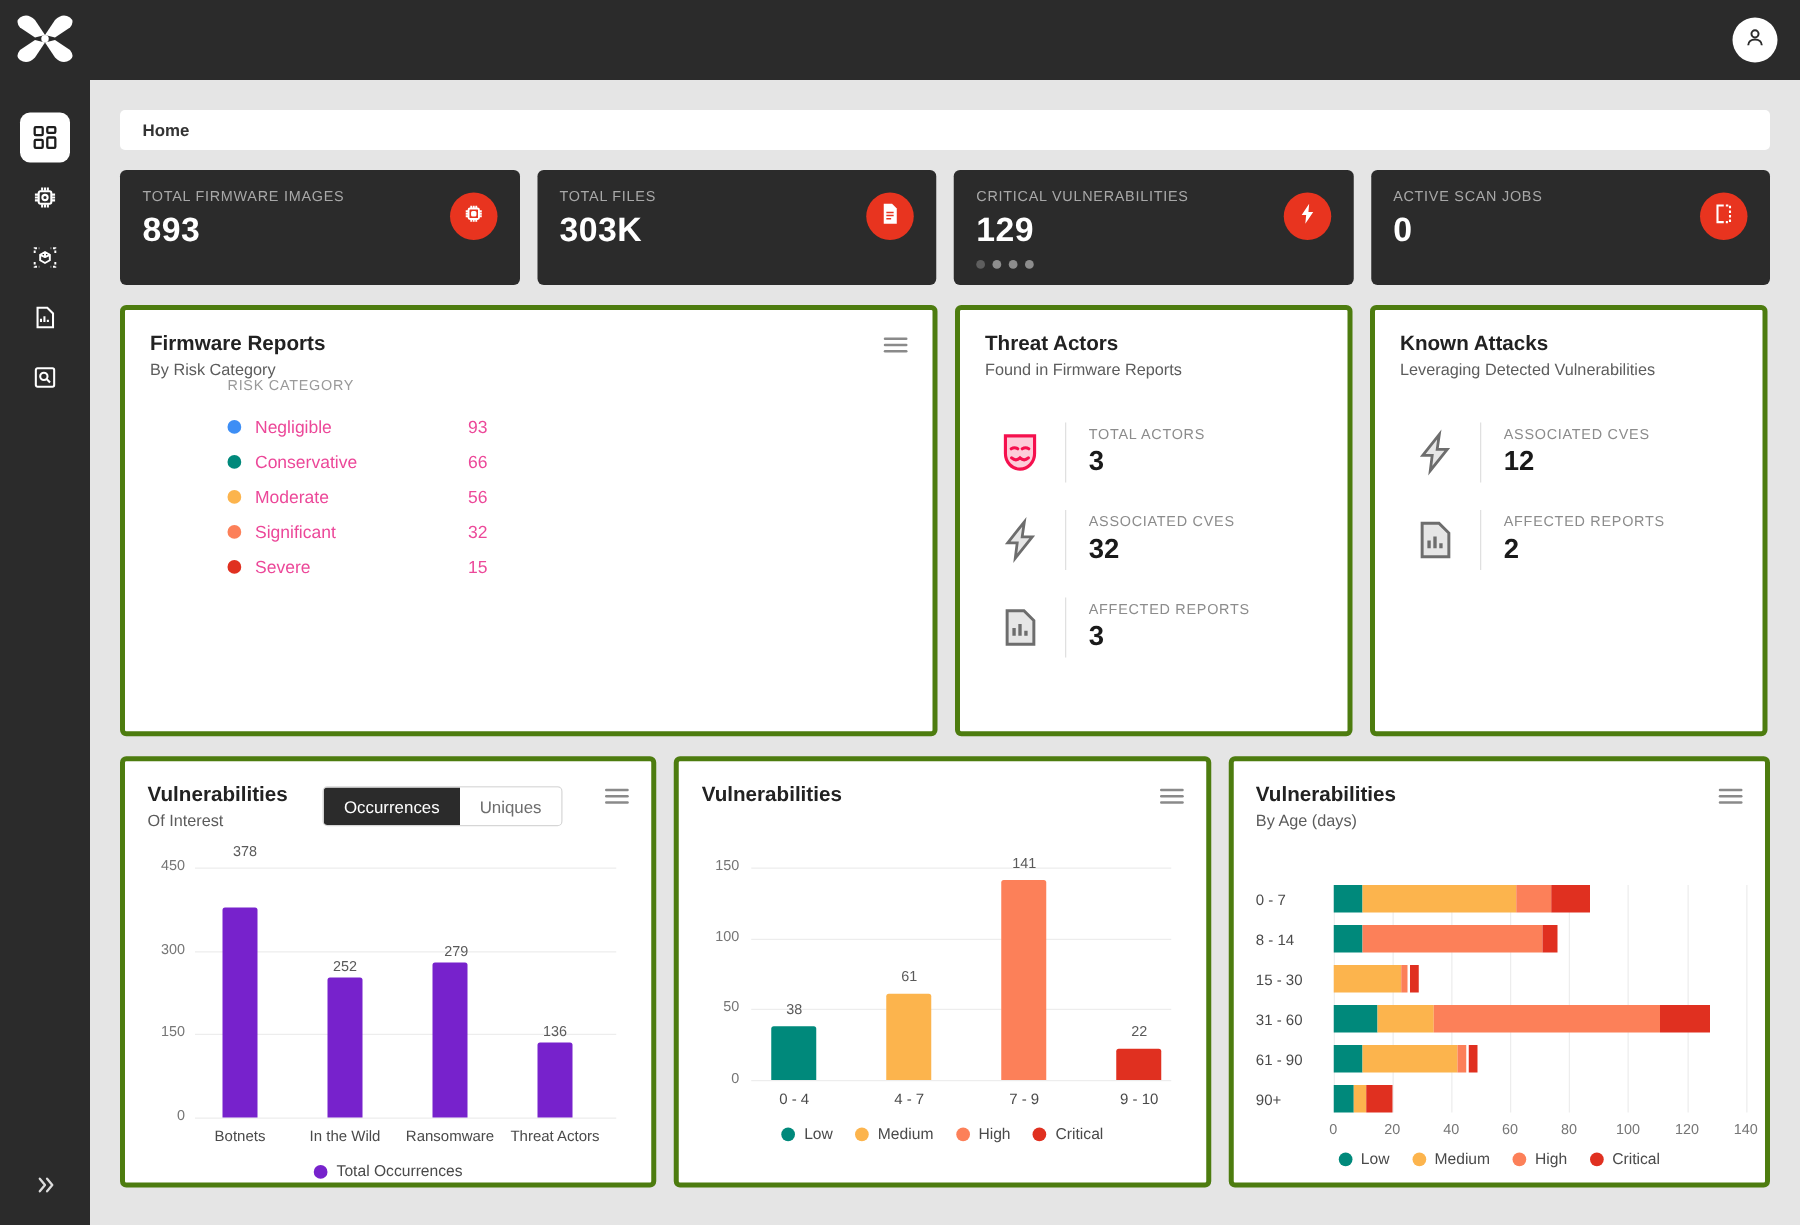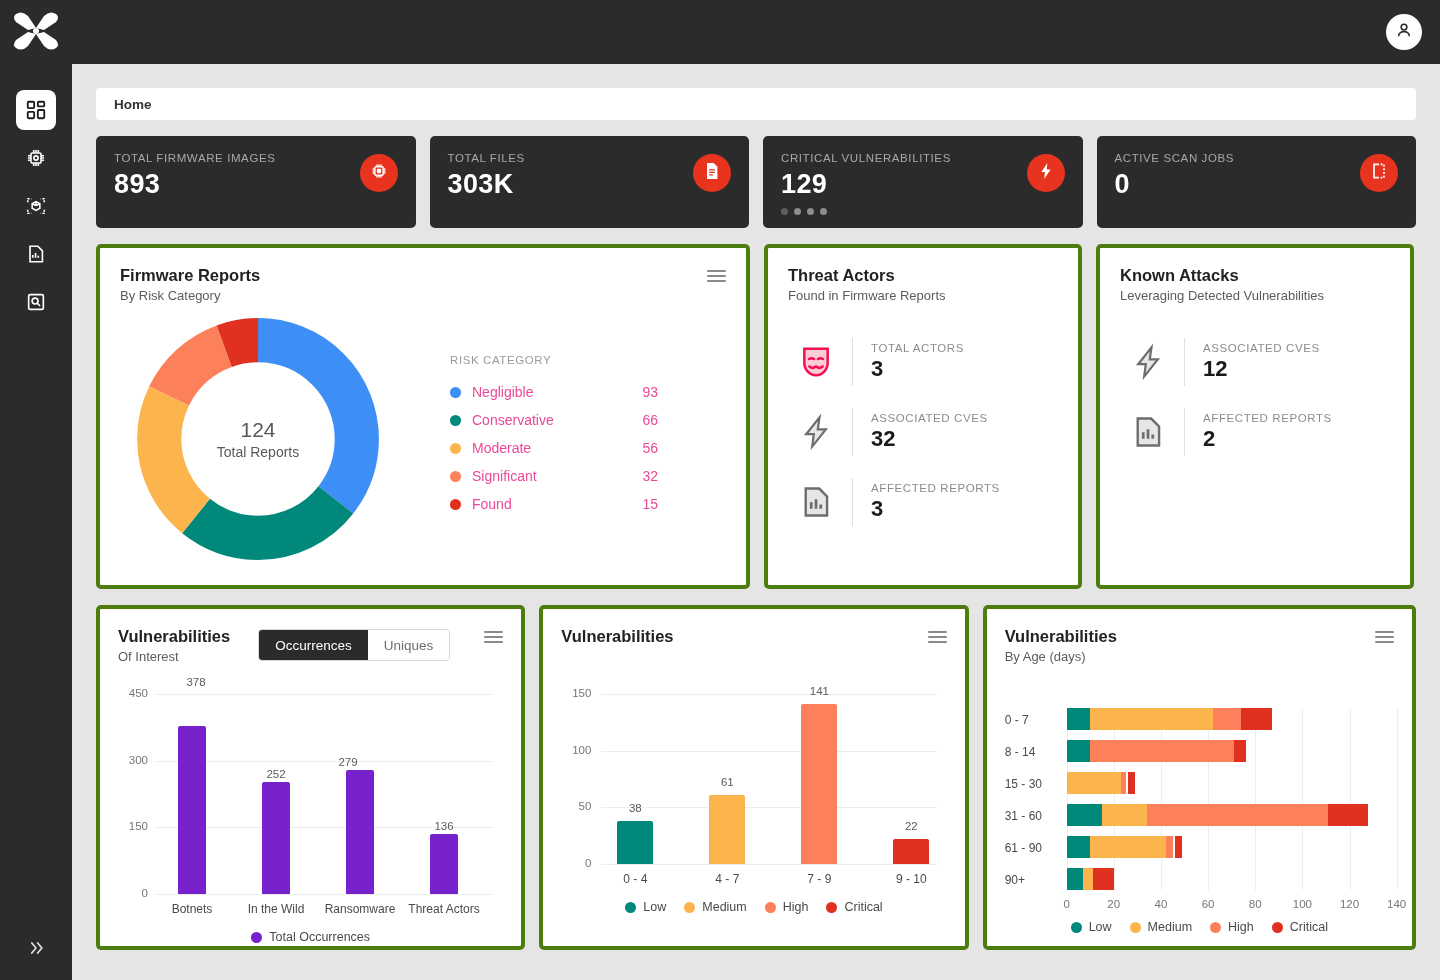--- a/index.html
+++ b/index.html
@@ -312,36 +312,20 @@
             <div class="panel-title">Firmware Reports</div>
             <div class="panel-sub">By Risk Category</div>
           </div>
           <div class="hamburger" style="right:20px; top:22px;">
             <span></span>
               <span></span>
               <span></span>
           </div>
 
           <div class="fw-body">
-            <div class="donut-wrap">
-              <svg viewBox="0 0 100 100" width="260" height="260">
-                <g transform="rotate(-90 50 50)">
-
-                  <circle r="38" cx="50" cy="50" fill="none" stroke="#3d8ef5" stroke-width="17" stroke-dasharray="84.76 154.00" stroke-dashoffset="0"></circle>
-                  <circle r="38" cx="50" cy="50" fill="none" stroke="#00897b" stroke-width="17" stroke-dasharray="60.15 178.61" stroke-dashoffset="-84.76"></circle>
-                  <circle r="38" cx="50" cy="50" fill="none" stroke="#fcb44d" stroke-width="17" stroke-dasharray="51.04 187.72" stroke-dashoffset="-144.91"></circle>
-                  <circle r="38" cx="50" cy="50" fill="none" stroke="#fc8059" stroke-width="17" stroke-dasharray="29.17 209.59" stroke-dashoffset="-195.95"></circle>
-                  <circle r="38" cx="50" cy="50" fill="none" stroke="#e03020" stroke-width="17" stroke-dasharray="13.67 225.09" stroke-dashoffset="-225.12"></circle>
-                </g>
-              </svg>
-              <div class="donut-center">
-                <div class="donut-total">124</div>
-                <div class="donut-total-label">Total Reports</div>
-              </div>
-            </div>
 
             <div class="legend-block">
               <div class="legend-head">RISK CATEGORY</div>
 
               <div class="legend-row">
                 <span class="legend-dot" style="background:#3d8ef5"></span>
                 <span class="legend-name">Negligible</span>
                 <span class="legend-val">93</span>
               </div>
               <div class="legend-row">
@@ -354,21 +338,21 @@
                 <span class="legend-name">Moderate</span>
                 <span class="legend-val">56</span>
               </div>
               <div class="legend-row">
                 <span class="legend-dot" style="background:#fc8059"></span>
                 <span class="legend-name">Significant</span>
                 <span class="legend-val">32</span>
               </div>
               <div class="legend-row">
                 <span class="legend-dot" style="background:#e03020"></span>
-                <span class="legend-name">Found</span>
+                <span class="legend-name">Severe</span>
                 <span class="legend-val">15</span>
               </div>
             </div>
           </div>
         </div>
 
         <div class="panel stat-panel">
           <div class="panel-title">Threat Actors</div>
           <div class="panel-sub">Found in Firmware Reports</div>
           <div class="stat-list">
@@ -486,21 +470,21 @@
 
             <div class="bar" style="left:22px; width:28px; height:168px; background:#7722cc;"></div>
             <div class="bar-label" style="left:12px; width:56px; top:-18px;">378</div>
             <div class="xtick" style="left:-8px; width:88px; top:208px;">Botnets</div>
 
             <div class="bar" style="left:106px; width:28px; height:112px; background:#7722cc;"></div>
             <div class="bar-label" style="left:92px; width:56px; top:74px;">252</div>
             <div class="xtick" style="left:76px; width:88px; top:208px;">In the Wild</div>
 
             <div class="bar" style="left:190px; width:28px; height:124px; background:#7722cc;"></div>
-            <div class="bar-label" style="left:164px; width:56px; top:62px;">279</div>
+            <div class="bar-label" style="left:181px; width:56px; top:62px;">279</div>
             <div class="xtick" style="left:160px; width:88px; top:208px;">Ransomware</div>
 
             <div class="bar" style="left:274px; width:28px; height:60px; background:#7722cc;"></div>
             <div class="bar-label" style="left:260px; width:56px; top:126px;">136</div>
             <div class="xtick" style="left:244px; width:88px; top:208px;">Threat Actors</div>
           </div>
 
           <div class="chart-legend" style="margin-top:36px;">
             <div class="item">
               <span class="swatch" style="background:#7722cc"></span>

